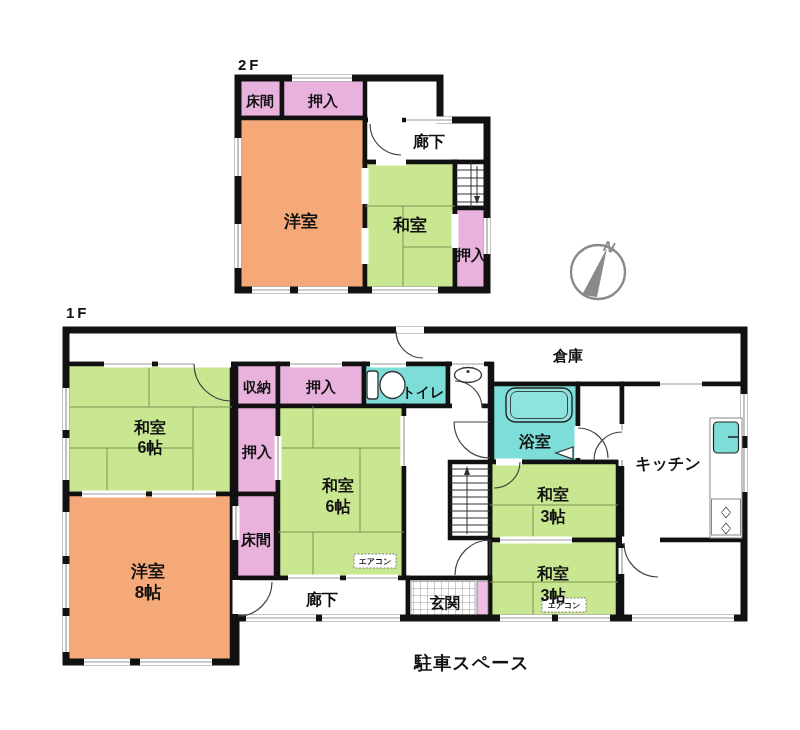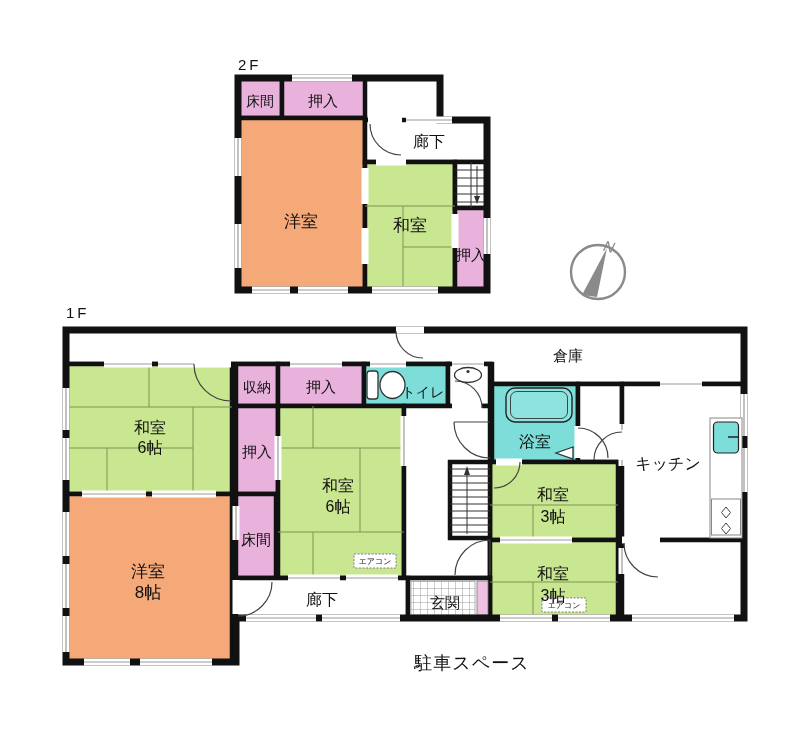--- a/index.html
+++ b/index.html
@@ -1,16 +1,16 @@
 <!DOCTYPE html>
 <html><head>
 <meta charset="utf-8">
 <style>
   html,body{margin:0;padding:0;background:#ffffff;}
-  .stage{width:694px;height:730px;position:relative;background:#fff;}
+  .stage{width:694px;height:730px;position:relative;background:#fff;font-weight:bold;}
   svg{display:block;font-family:"Liberation Sans","DejaVu Sans",sans-serif;}
   .outline{fill:none;stroke:#111111;stroke-width:7;stroke-linejoin:miter;}
   .room{stroke:#111111;stroke-width:4.5;stroke-linejoin:miter;}
   .white-room{fill:#ffffff;stroke:#111111;stroke-width:4.5;}
   .tatami{stroke:#7E9455;stroke-width:1;fill:none;}
   .win{fill:#ffffff;stroke:none;}
   .winline{stroke:#999999;stroke-width:1.2;fill:none;}
   .arc{fill:none;stroke:#444444;stroke-width:1.2;}
   .leaf{stroke:#444444;stroke-width:1.2;fill:none;}
   .fixture{fill:#ffffff;stroke:#333333;stroke-width:1.3;}

